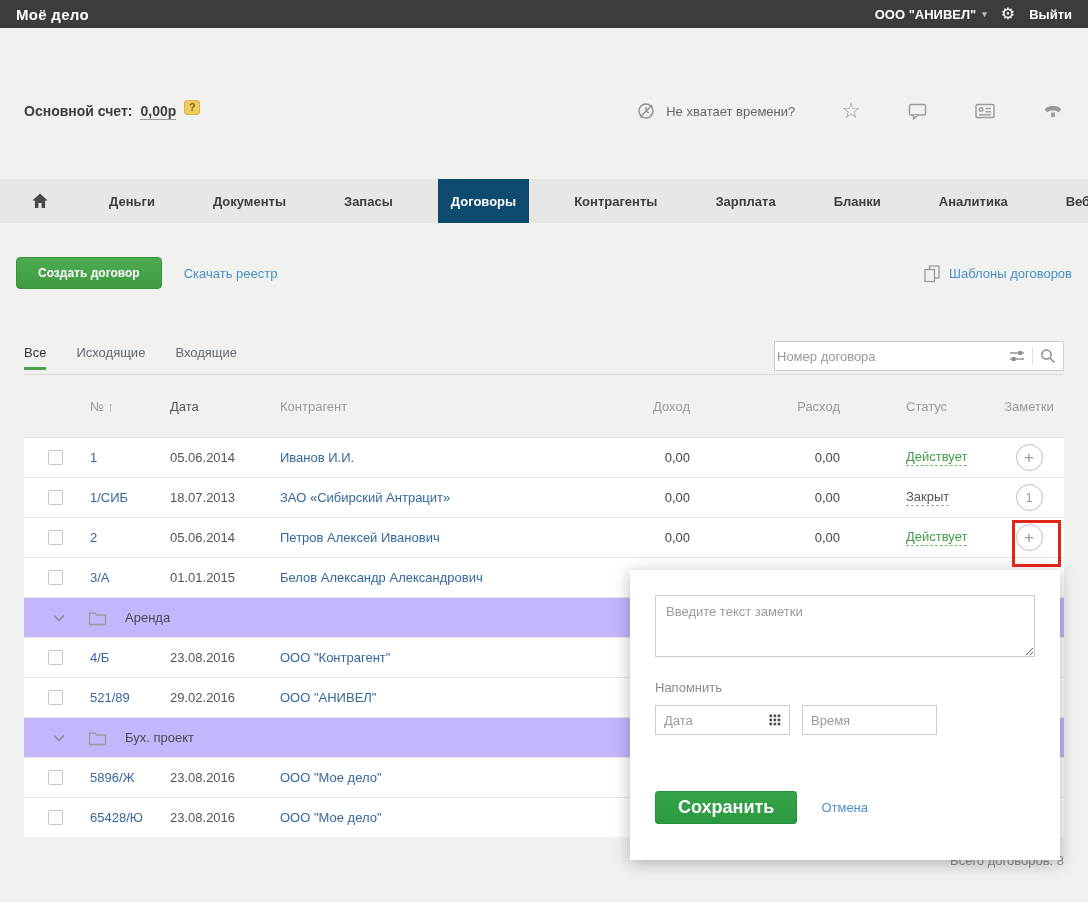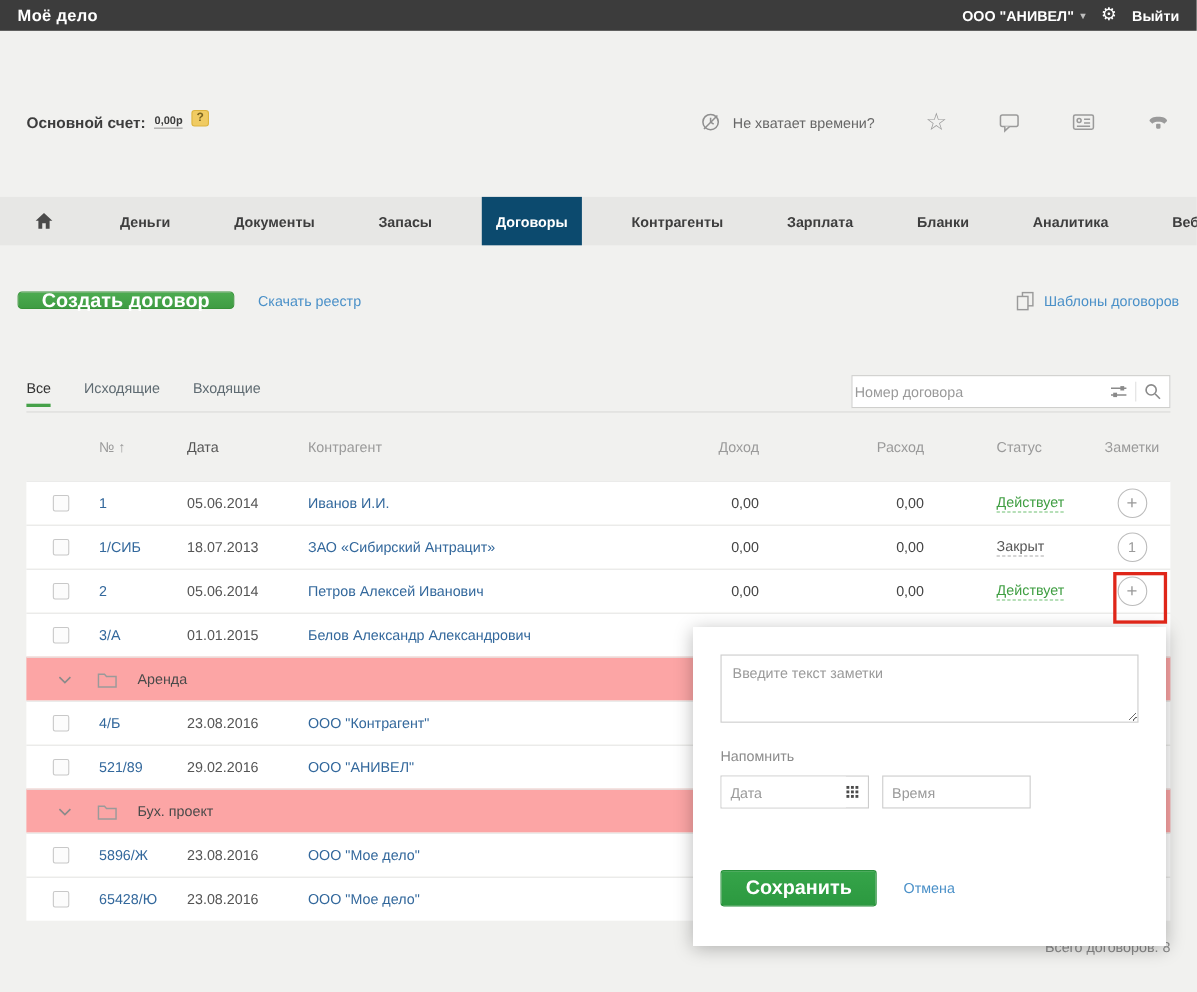--- a/index.html
+++ b/index.html
@@ -28,21 +28,21 @@
   .logout { color:#fff; font-weight:bold; }
 
   
   .account-row {
     margin:72px 24px 0 24px;
     display:flex; align-items:center; justify-content:space-between;
   }
   .account-left { display:flex; align-items:center; }
   .account-label { font-size:14px; font-weight:bold; color:#3d3d3d; }
   .account-value {
-    font-size:10px; font-weight:bold; color:#3d3d3d;
+    font-size:14px; font-weight:bold; color:#3d3d3d;
     border-bottom:1px solid #9a9a9a; margin-left:8px; cursor:pointer;
   }
   .q-badge {
     display:inline-flex; align-items:center; justify-content:center;
     width:16px; height:15px; margin-left:8px; margin-top:-8px;
     background:#f0cb62; border:1px solid #ddb43e; border-radius:3px;
     color:#7a6420; font-size:11px; font-weight:bold; cursor:pointer;
   }
   .account-right { display:flex; align-items:center; color:#8f8f8f; }
   .no-time { display:flex; align-items:center; gap:10px; color:#666; cursor:pointer; }
@@ -61,24 +61,24 @@
   }
   .nav-item.active { background:#0c4a6e; color:#fff;text-align:right; }
 
   
   .toolbar {
     margin-top:33px; padding:0 16px;
     display:flex; align-items:center; height:34px;
   }
   .btn-green {
     display:inline-flex; align-items:center; justify-content:center;
-    height:16px; padding:0 21px;
+    height:32px; padding:0 21px;
     background:linear-gradient(#4cab50,#3f9c43);
     border:1px solid #379238; border-radius:4px;
-    color:#fff; font-weight:bold; font-size:18px; cursor:pointer;
+    color:#fff; font-weight:bold; font-size:12px; cursor:pointer;
   }
   .link-blue { color:#4a90c8; font-size:13px; }
   .toolbar .download { margin-left:22px; }
   .toolbar-spacer { flex:1; }
   .templates { display:flex; align-items:center; gap:8px; }
 
   
   .tabs-row {
     margin:51px 24px 0 24px; height:34px;
     border-bottom:1px solid #d9d9d7;
@@ -100,21 +100,21 @@
   .search-icon-btn { width:30px; height:100%; display:flex; align-items:center; justify-content:center; cursor:pointer; }
   .search-divider { width:1px; height:18px; background:#e0e0e0; }
 
   
   .table { margin:0 24px; }
   .thead { display:flex; align-items:center; height:62px; color:#9a9a9a; }
   .trow {
     display:flex; align-items:center; height:40px;
     border-top:1px solid #e7e7e5; background:#fff;
   }
-  .trow.group { background:#fca5a5; padding-left:28px; }
+  .trow.group { background:#c4b5fd; padding-left:28px; }
   .trow.group .group-label { margin-left:18px; color:#4a4a4a; }
   .trow.group .folder { margin-left:22px; }
   .cell { display:flex; align-items:center; }
   .col-check { width:66px; padding-left:24px; }
   .col-num { width:80px; }
   .col-date { width:110px; color:#555; }
   .col-contragent { flex:1; }
   .col-income { width:44px; justify-content:flex-end; }
   .col-expense { width:150px; justify-content:flex-end; }
   .col-status { width:88px; margin-left:66px; }

